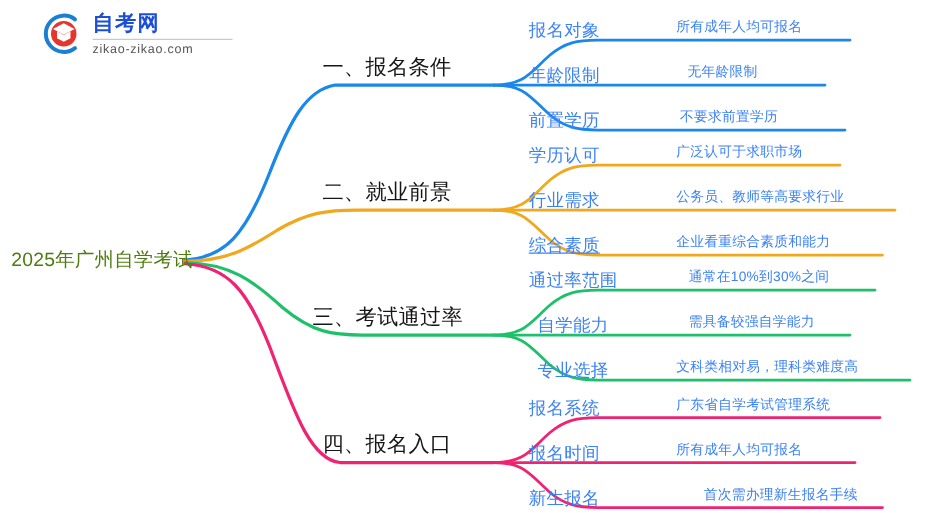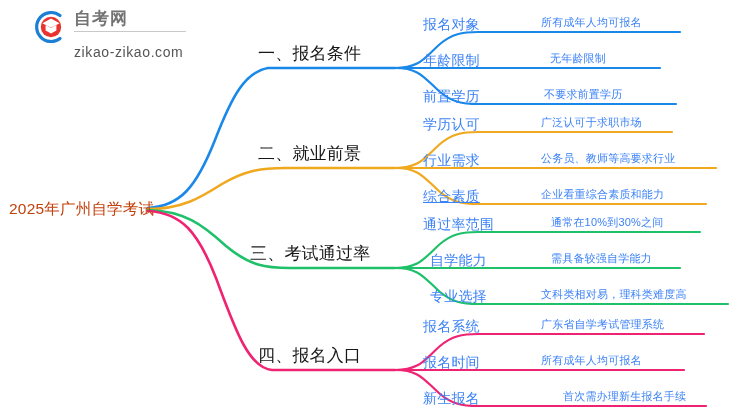--- a/index.html
+++ b/index.html
@@ -29,21 +29,21 @@
   .lbl {
     position: absolute;
     white-space: nowrap;
     color: #1d1d1d;
     font-size: 15px;
     line-height: 1;
     letter-spacing: 0.2px;
   }
   .lbl-root {
     font-size: 15.5px;
-    color: #c2410c;
+    color: #4d7c0f;
     text-align: right;
   }
   .lbl-branch {
     font-size: 17px;
     color: #161616;
   }
   .lbl-sub {
     font-size: 14px;
     color: #3b82f6;
   }
@@ -67,36 +67,36 @@
     height: 38px;
   }
   .logo-text-wrap {
     position: absolute;
     left: 44px;
     top: 2px;
   }
   .logo-title {
     font-size: 17px;
     font-weight: bold;
-    color: #737373;
+    color: #1d4ed8;
     letter-spacing: 1px;
     line-height: 20px;
   }
   .logo-rule {
     width: 112px;
     height: 1px;
     background: #c9c9c9;
     margin-top: 2px;
   }
   .logo-sub {
-    font-size: 14px;
+    font-size: 10px;
     color: #555;
     letter-spacing: 0.6px;
     line-height: 12px;
-    margin-top: 14px;
+    margin-top: 2px;
   }
 </style>
 </head>
 <body>
 
 <div id="mindmap-root">
 
   <div id="logo-block">
     <svg class="logo-mark" viewBox="0 0 38 38">
       <path d="M30 7.5 A14.5 14.5 0 1 0 30 30.5" fill="none" stroke="#1b7fd4" stroke-width="3.2" stroke-linecap="round"></path>

